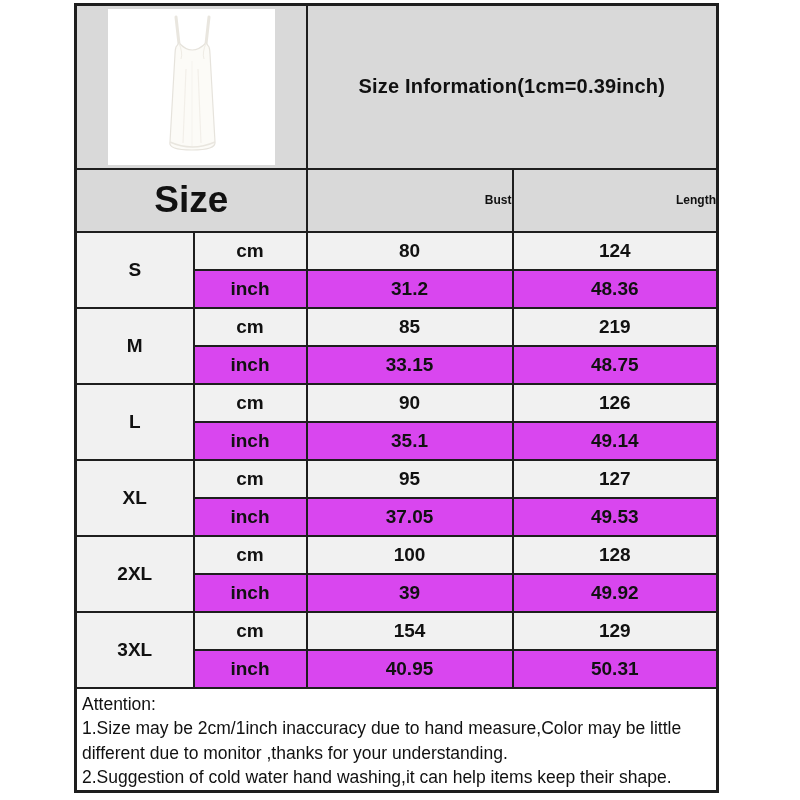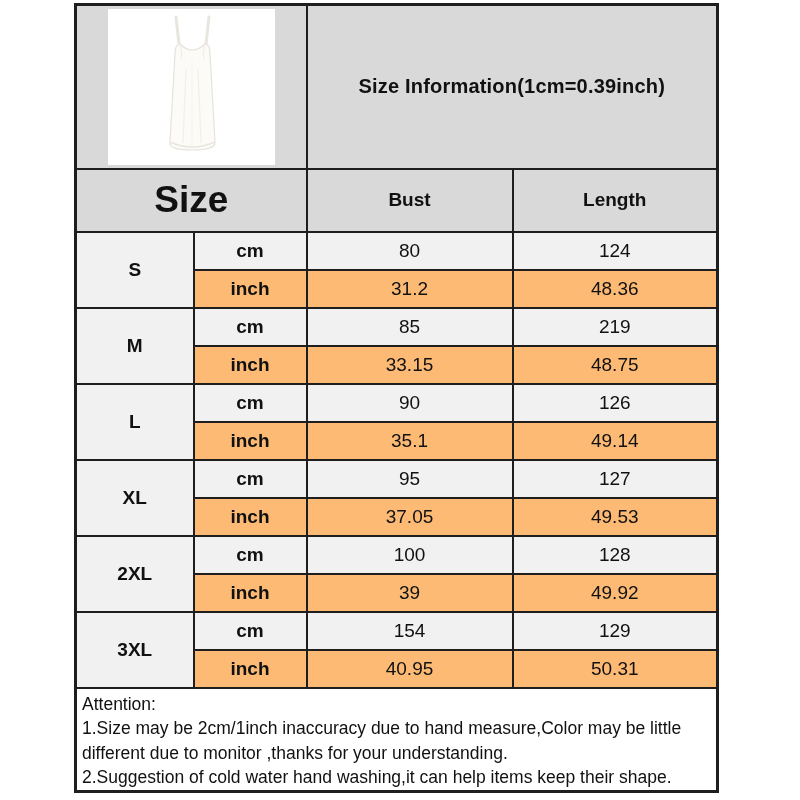--- a/index.html
+++ b/index.html
@@ -47,27 +47,27 @@
   .photo-box{
     width:167px;height:156px;
     background:#ffffff;
     margin:0 auto;
     display:flex;align-items:center;justify-content:center;
   }
   
   tr.header-row{height:63px;}
   tr.header-row td{background:var(--header-bg);font-weight:bold;}
   td.size-header{font-size:37px;}
-  td.col-header{font-size:19px;}
+  td.col-header{font-size:12px;text-align:right;}
   
   tr.cm-row td, tr.inch-row td{height:36px;font-size:19px;}
   tr.cm-row td{background:var(--cm-row-bg);}
-  tr.inch-row td{background:#fdba74;}
+  tr.inch-row td{background:#d946ef;}
   td.unit-cell{font-weight:bold;}
-  td.value-cell{font-weight:normal;}
+  td.value-cell{font-weight:bold;}
   td.size-cell{
     background:var(--size-cell-bg);
     font-weight:bold;
     font-size:20px;
   }
   
   tr.attention-row{height:97px;}
   td.attention-cell{
     background:#ffffff;
     text-align:left;

